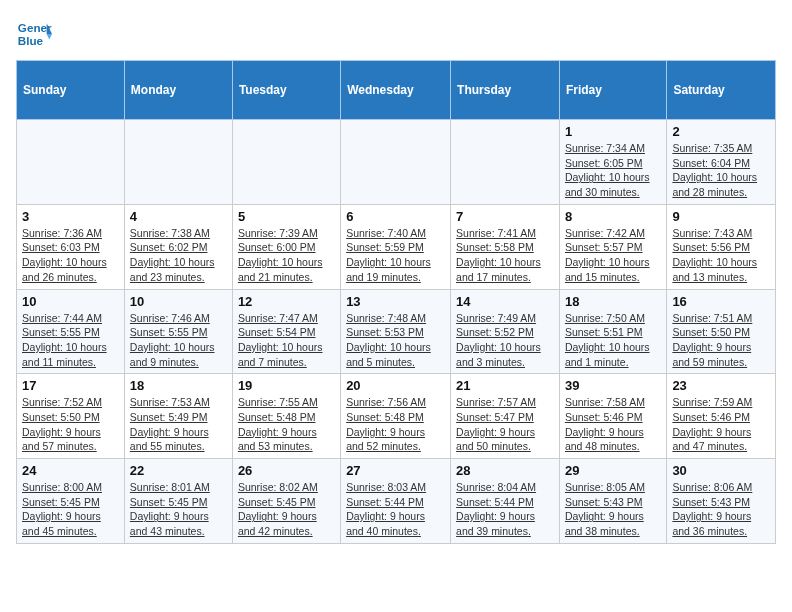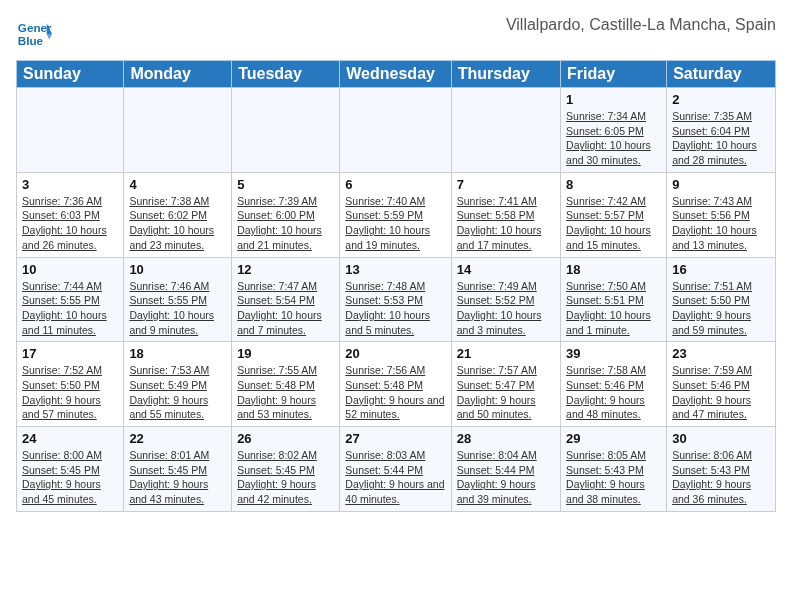--- a/index.html
+++ b/index.html
@@ -39,22 +39,22 @@
     }
     table {
       width: 100%;
       border-collapse: collapse;
       font-size: 11px;
     }
     thead tr th {
       background-color: #2878c0;
       color: #fff;
       text-align: left;
-      padding: 4px 6px;
-      font-size: 16px;
+      padding: 22px 6px;
+      font-size: 12px;
       font-weight: bold;
       border: 1px solid #aac8e8;
     }
     tbody tr td {
       border: 1px solid #ccc;
       vertical-align: top;
       padding: 4px 5px;
       min-height: 70px;
       width: 113px;
       background: #fff;
@@ -84,21 +84,20 @@
 <div class="header">
   <div class="logo">
     <svg class="logo-icon" viewBox="0 0 40 40" xmlns="http://www.w3.org/2000/svg">
       <text x="2" y="18" font-size="13" font-weight="bold" fill="#1a6faf">General</text>
       <text x="2" y="32" font-size="13" font-weight="bold" fill="#1a6faf">Blue</text>
       <polygon points="34,8 40,20 34,20" fill="#2878c0"></polygon>
       <polygon points="34,20 40,20 37,26" fill="#5aabee"></polygon>
     </svg>
   </div>
   <div class="title-block">
-    <div class="location">Villalpardo, Castille-La Mancha, Spain</div>
   </div>
 </div>
 
 <table>
   <thead>
     <tr>
     <th>Sunday</th>
         <th>Monday</th>
         <th>Tuesday</th>
         <th>Wednesday</th>

